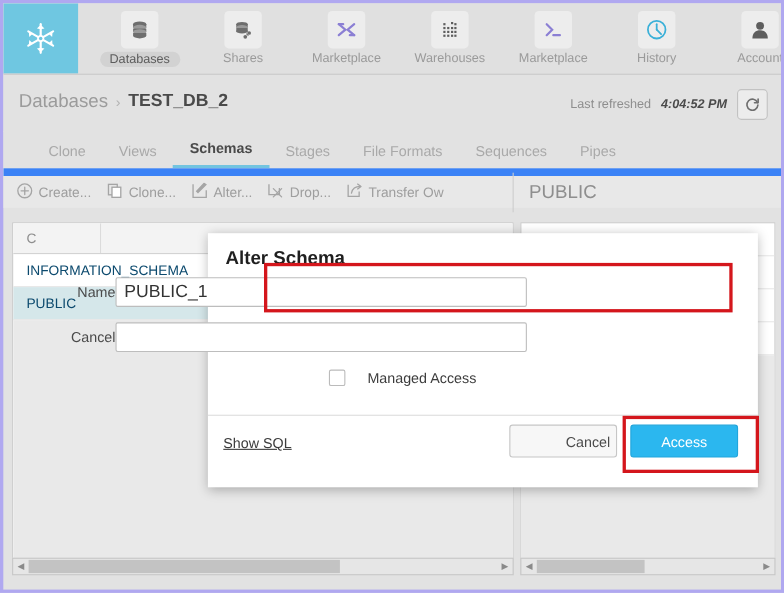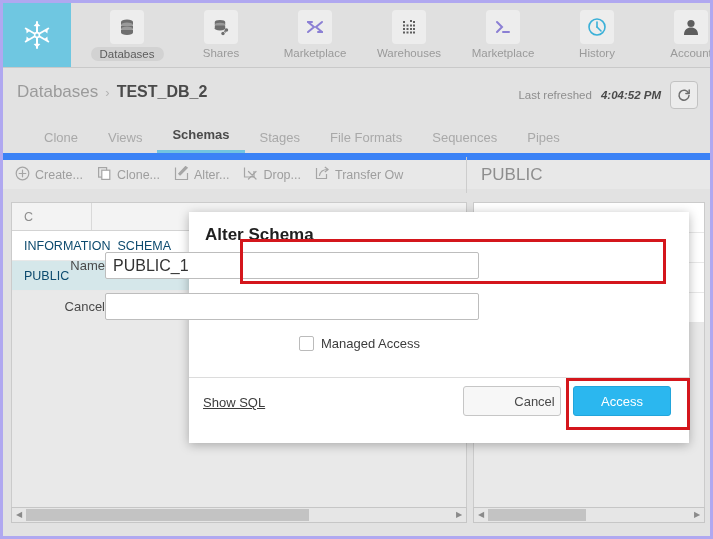--- a/index.html
+++ b/index.html
@@ -329,21 +329,21 @@
     position: absolute;
     border: 3px solid #d4161c;
     box-sizing: border-box;
     pointer-events: none;
   }
   .chk-row {
     position: absolute;
     left: 296px; top: 333px;
     display: flex;
     align-items: center;
-    gap: 7px;
+    gap: 20px;
   }
   .chk-box {
     width: 13px; height: 13px;
     border: 1px solid #bbb;
     background: #fff;
     border-radius: 2px;
     cursor: pointer;
   }
   .chk-label { font-size: 13px; color: #3c3c3c; }
   .modal-foot {

